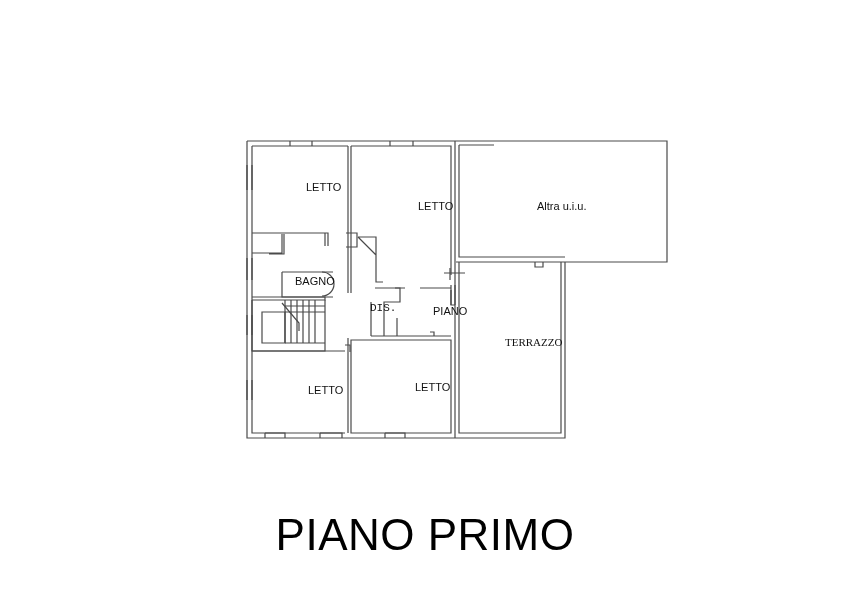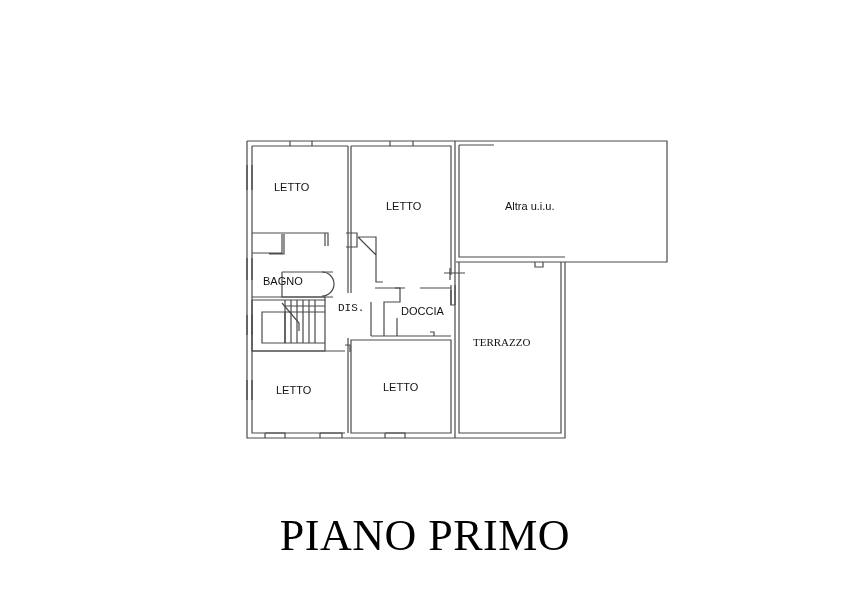--- a/index.html
+++ b/index.html
@@ -1,19 +1,19 @@
 <!DOCTYPE html>
 <html><head>
   <meta charset="utf-8">
   <style>
     html, body { margin: 0; padding: 0; background: #ffffff; }
     body { width: 850px; height: 600px; position: relative; overflow: hidden; font-family: "Liberation Sans", sans-serif; }
     #plan { position: absolute; left: 0; top: 0; width: 850px; height: 600px; }
-    .room-label { position: absolute; font-family: "Liberation Sans", sans-serif; font-size: 11px; color: #111; white-space: nowrap; }
-    .title { position: absolute; left: 0; width: 850px; top: 510px; text-align: center; font-family: Liberation Serif, serif; font-size: 44px; color: #000; letter-spacing: 0.5px; }
+    .room-label { position: absolute; font-family: "Liberation Sans", sans-serif; font-size: 11px; color: #111; white-space: nowrap; margin-left: 32px; }
+    .title { position: absolute; left: 0; width: 850px; top: 510px; text-align: center; font-family: Liberation Sans, sans-serif; font-size: 44px; color: #000; letter-spacing: 0.5px; }
   </style>
 </head>
 <body>
 
 <svg id="plan" viewBox="0 0 850 600" xmlns="http://www.w3.org/2000/svg">
   <g fill="none" stroke="#4a4a4a" stroke-width="1.2">
 
     <path d="M247 141 H455 M247 141 V438 H565 V262 M455 141 V438"></path>
     <path d="M252 146 V433 H345 M252 146 H348"></path>
 
@@ -61,18 +61,18 @@
     <path d="M265 433 H285 V438 M265 433 V438 M320 433 H342 V438 M320 433 V438 M385 433 H405 V438 M385 433 V438"></path>
     <path d="M451 285 V305 M455 285 V305"></path>
   </g>
 </svg>
 
 <div class="room-label" style="left:274px;top:181px;">LETTO</div>
 <div class="room-label" style="left:386px;top:200px;">LETTO</div>
 <div class="room-label" style="left:505px;top:200px;">Altra u.i.u.</div>
 <div class="room-label" style="left:263px;top:275px;">BAGNO</div>
 <div class="room-label" style="left:338px;top:302px;font-family:Liberation Mono, monospace;">DIS.</div>
-<div class="room-label" style="left:401px;top:305px;">DOCCIA</div>
+<div class="room-label" style="left:401px;top:305px;">PIANO</div>
 <div class="room-label" style="left:473px;top:336px;font-family:Liberation Serif, serif;">TERRAZZO</div>
 <div class="room-label" style="left:276px;top:384px;">LETTO</div>
 <div class="room-label" style="left:383px;top:381px;">LETTO</div>
 
 <div class="title">PIANO PRIMO</div>
 
 </body></html>

